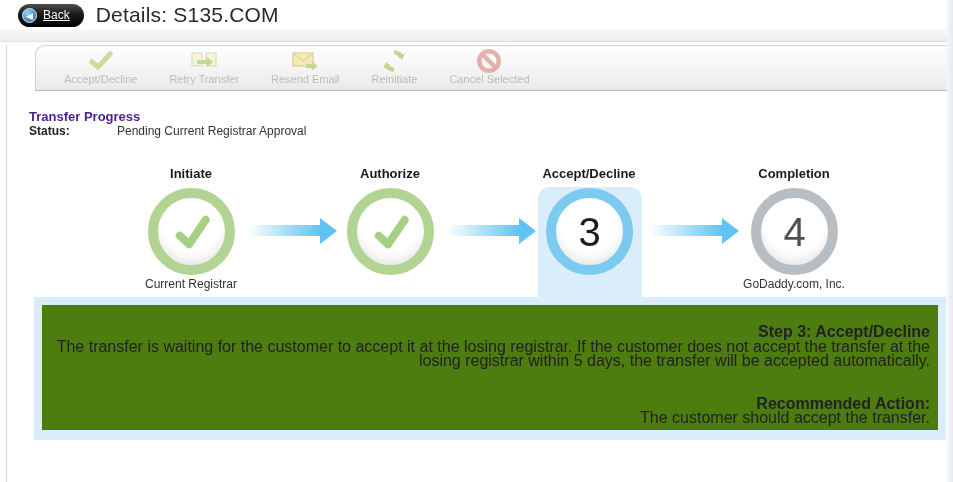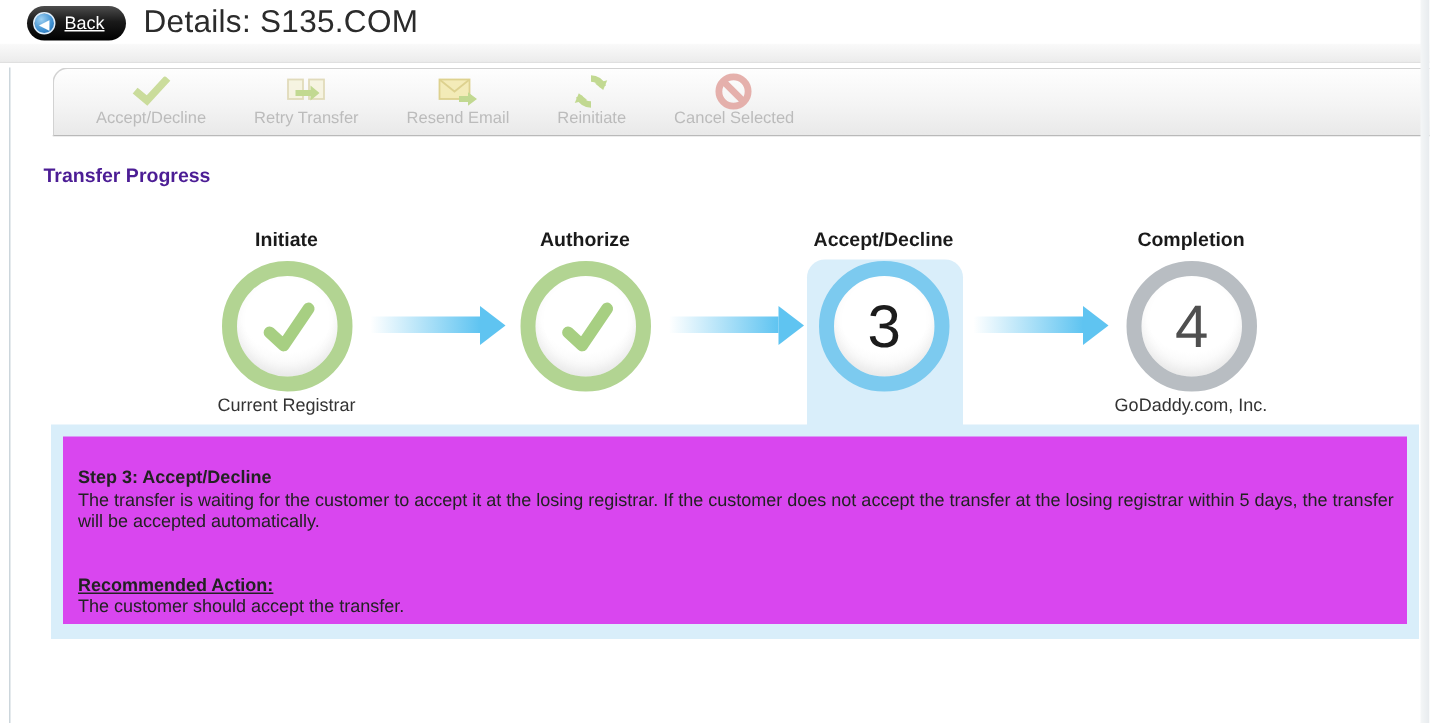--- a/index.html
+++ b/index.html
@@ -75,25 +75,25 @@
                  background:linear-gradient(to right, rgba(130,207,243,0), #5fc4f1); }
   .arrow-head { width:0; height:0; border-top:13px solid transparent;
                 border-bottom:13px solid transparent; border-left:17px solid #5fc4f1; }
 
   .highlight-tab { position:absolute; top:23px; left:531px; width:104px; height:112px;
                    background:#d9eefa; border-radius:12px 12px 0 0; z-index:0; }
 
   
   .info-box { position:relative; margin-left:27px; width:912px; height:143px;
               background:#d9eefa; padding:8px 8px 10px 8px; z-index:1; }
-  .info-inner { background:#d946ef; width:100%; height:100%; padding:20px 8px 8px 10px;
-                font-size:12px; line-height:14.5px; color:#222; }
+  .info-inner { background:#4d7c0f; width:100%; height:100%; padding:20px 8px 8px 10px;
+                font-size:16px; line-height:14.5px; color:#222;text-align:right; }
   .info-title { font-weight:bold; }
   .info-desc { margin-bottom:28px; }
-  .info-rec-label { font-weight:bold; margin-top:14px;text-decoration:underline; }
+  .info-rec-label { font-weight:bold; margin-top:14px; }
 </style>
 </head>
 <body>
 
 <div class="page">
   <div class="right-strip"></div>
 
   <div class="header">
     <button class="back-btn">
       <span class="back-circle">◀</span>
@@ -151,20 +151,24 @@
             <circle cx="10" cy="10" r="7.5" stroke="#e2a49f" stroke-width="3.5" fill="none"></circle>
             <path d="M4.8 4.8 L15.2 15.2" stroke="#e2a49f" stroke-width="3.5"></path>
           </svg>
         </span>
         <span class="tb-label">Cancel Selected</span>
       </div>
     </div>
 
     <div class="content">
       <div class="section-title">Transfer Progress</div>
+      <div class="kv-row">
+        <span class="kv-label">Status:</span>
+        <span class="kv-value">Pending Current Registrar Approval</span>
+      </div>
     </div>
 
     <div class="steps">
       <div class="highlight-tab"></div>
 
       <div class="step-label" style="left:99px">Initiate</div>
       <div class="step-label" style="left:298px">Authorize</div>
       <div class="step-label" style="left:497px">Accept/Decline</div>
       <div class="step-label" style="left:702px">Completion</div>
 

